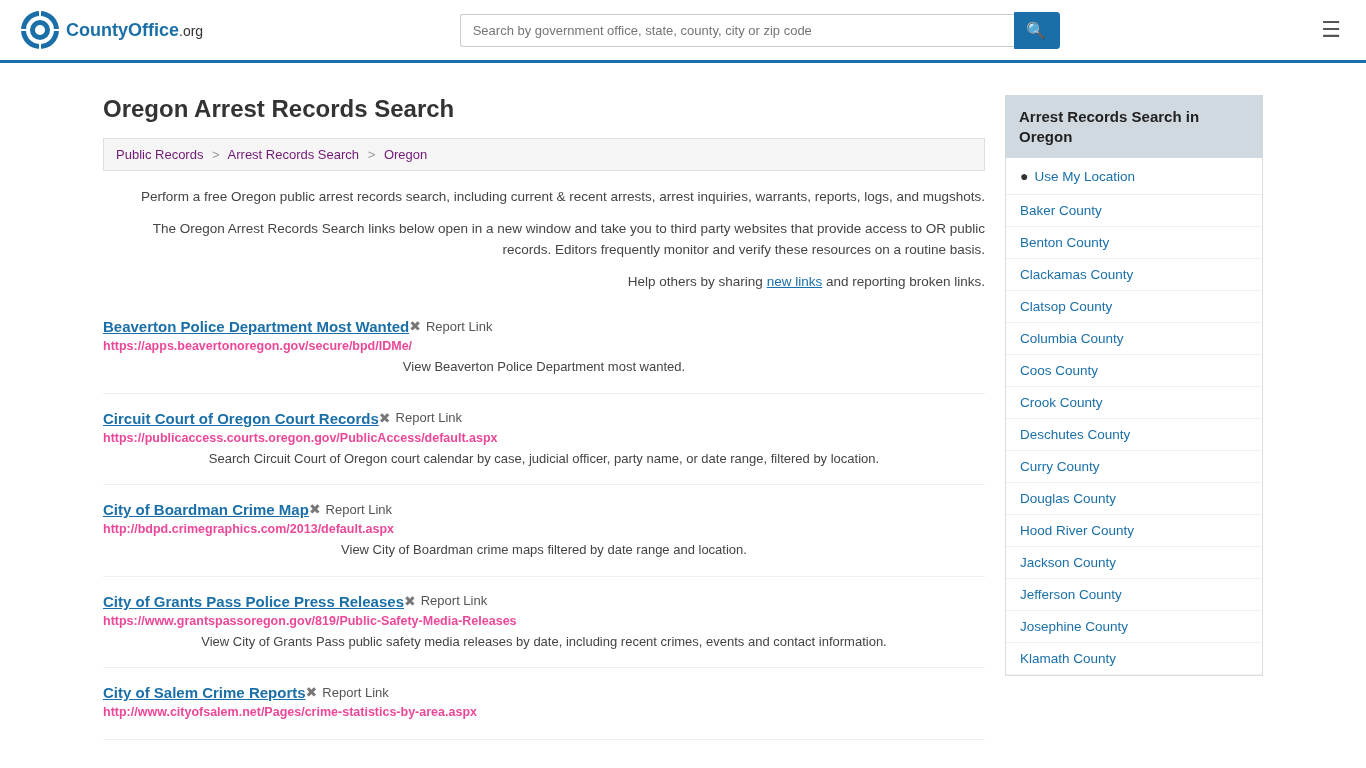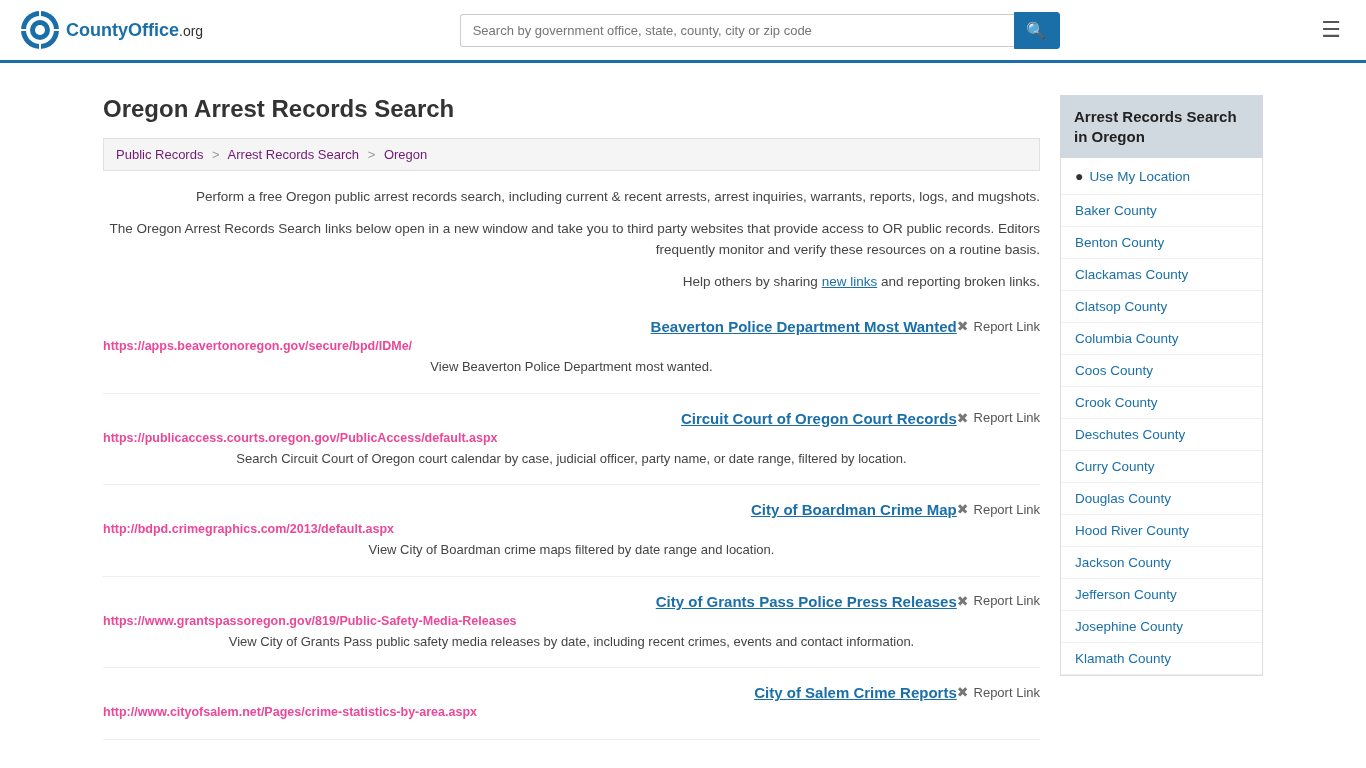--- a/index.html
+++ b/index.html
@@ -104,21 +104,21 @@
       text-decoration: underline;
     }
 
     
     .record-entry {
       border-bottom: 1px solid #eee;
       padding: 16px 0;
     }
     .record-header {
       display: flex;
-      justify-content: flex-end;
+      justify-content: flex-start;
       align-items: flex-start;
       margin-bottom: 4px;
     }
     .record-title {
       font-size: 15px;
       font-weight: bold;
       color: #1a6fa8;
       text-decoration: underline;
       cursor: pointer;
     }
@@ -143,21 +143,21 @@
     }
     .record-desc {
       font-size: 13px;
       color: #444;
       line-height: 1.5;
       text-align: center;
     }
 
     
     .sidebar {
-      width: 203px;
+      width: 258px;
       flex-shrink: 0;
     }
     .sidebar-header {
       background: #d0d8e0;
       padding: 12px 14px;
       font-size: 15px;
       font-weight: bold;
       color: #222;
       line-height: 1.3;
       margin-bottom: 0;

